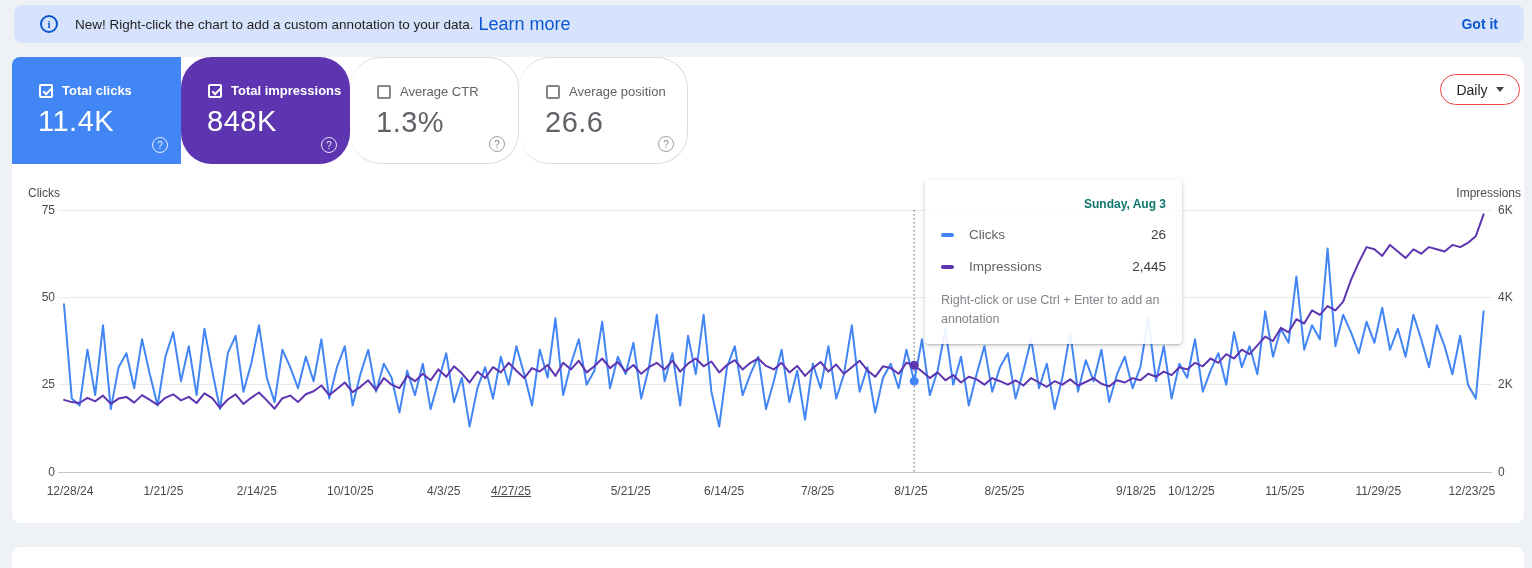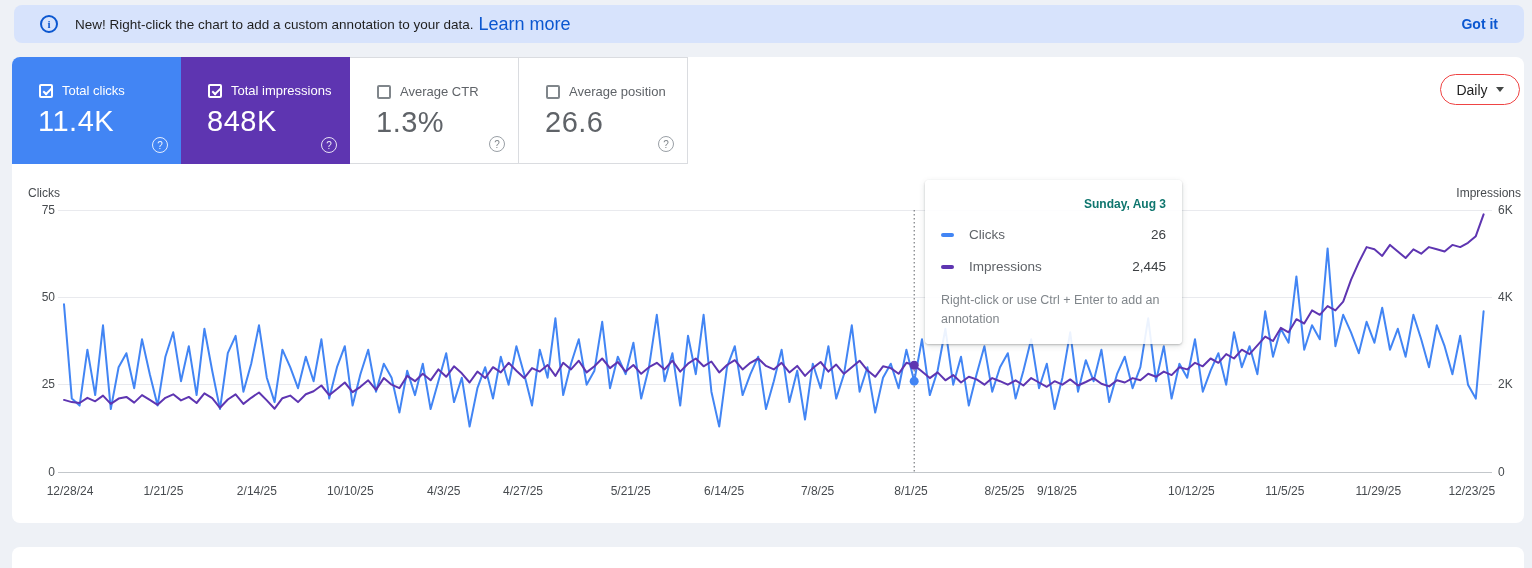--- a/index.html
+++ b/index.html
@@ -16,32 +16,32 @@
   .info-icon::after { content:"i"; }
   .banner-text { font-size:13.5px; color:#1f1f1f; }
   .banner-link { font-size:18px; color:#0b57d0; margin-left:5px; cursor:pointer; }
   .banner-dismiss { margin-left:auto; font-size:14px; font-weight:bold; color:#0b57d0; cursor:pointer; }
 
   
   .main-card { left:12px; top:57px; width:1512px; height:466px; background:#fff; border-radius:8px; }
   .bottom-card { left:12px; top:547px; width:1512px; height:30px; background:#fff; border-radius:8px 8px 0 0; }
 
   
-  .tile { position:absolute; top:0; width:169px; height:107px; cursor:pointer; }
+  .tile { position:absolute; top:0; width:169px; height:107px; cursor:pointer;border-radius:31px; }
   .tile-clicks   { left:0;   background:#4285f4; border-radius:8px 0 0 0; color:#fff; }
   .tile-impr     { left:169px; background:#5e35b1; color:#fff; }
   .tile-ctr      { left:338px; background:#fff; border:1px solid #dadce0; border-left:none; color:#5f6368; }
   .tile-pos      { left:507px; background:#fff; border:1px solid #dadce0; border-left:none; color:#5f6368; }
   .tile-head { position:absolute; left:27px; top:26px; display:flex; align-items:center; }
   .cbx { width:14px; height:14px; border-radius:2px; margin-right:9px; position:relative; flex:0 0 auto; }
   .cbx.on  { border:2px solid #fff; }
   .cbx.off { border:2px solid #80868b; }
   .cbx.on::after { content:""; position:absolute; left:2px; top:2px; width:7px; height:3px;
                    border-left:2px solid #fff; border-bottom:2px solid #fff; transform:rotate(-45deg); }
-  .tile-label { font-size:13px; font-weight:normal; white-space:nowrap; }
+  .tile-label { font-size:13px; font-weight:bold; white-space:nowrap; }
   .tile-ctr .tile-label, .tile-pos .tile-label { font-weight:normal; color:#5f6368; }
   .tile-value { position:absolute; left:26px; top:48px; font-size:29px; letter-spacing:.5px; }
   .help-icon { position:absolute; right:13px; bottom:11px; width:16px; height:16px; border-radius:50%;
                display:flex; align-items:center; justify-content:center; font-size:10px; cursor:pointer; }
   .help-icon::after { content:"?"; }
   .help-light { border:1.5px solid rgba(255,255,255,.85); color:rgba(255,255,255,.9); }
   .help-gray  { border:1.5px solid #9aa0a6; color:#80868b; }
 
   
   .daily { left:1440px; top:74px; width:80px; height:31px; border:1px solid #ef4444; border-radius:16px;
@@ -141,27 +141,27 @@
 <div class="gridline" style="top:297px;"></div>
 <div class="gridline" style="top:384px;"></div>
 <div class="axisline" style="top:472px;"></div>
 
 <div class="xlabels">
     <span style="left: 70px;">12/28/24</span>
     <span style="left: 163.45px;">1/21/25</span>
     <span style="left: 256.9px;">2/14/25</span>
     <span style="left: 350.35px;">10/10/25</span>
     <span style="left: 443.8px;">4/3/25</span>
-    <span style="left: 523px;">4/27/25</span>
+    <span style="left: 511px; text-decoration: underline;">4/27/25</span>
     <span style="left: 630.7px;">5/21/25</span>
     <span style="left: 724.15px;">6/14/25</span>
     <span style="left: 817.6px;">7/8/25</span>
     <span style="left: 911.05px;">8/1/25</span>
     <span style="left: 1004.5px;">8/25/25</span>
-    <span style="left: 1057px;">9/18/25</span>
+    <span style="left: 1136px;">9/18/25</span>
     <span style="left: 1191.4px;">10/12/25</span>
     <span style="left: 1284.85px;">11/5/25</span>
     <span style="left: 1378.3px;">11/29/25</span>
     <span style="left: 1471.75px;">12/23/25</span>
   </div>
 
 <svg class="abs chart-svg" width="1434" height="262">
     <line x1="856.1999999999999" y1="0" x2="856.1999999999999" y2="262" stroke="#5f6368" stroke-width="1" stroke-dasharray="1.5,2.5"></line>
     <polyline points="6.0,94.3 13.8,188.6 21.6,195.6 29.4,139.7 37.2,185.1 45.0,115.3 52.8,199.1 60.6,157.2 68.4,143.2 76.2,178.2 84.0,129.3 91.8,164.2 99.6,195.6 107.4,146.7 115.2,122.3 123.0,171.2 130.8,136.2 138.6,185.1 146.4,118.8 154.2,160.7 162.0,199.1 169.8,143.2 177.6,125.8 185.4,181.7 193.2,153.7 201.0,115.3 208.8,167.7 216.6,192.1 224.4,139.7 232.2,157.2 240.0,178.2 247.8,146.7 255.6,171.2 263.4,129.3 271.2,188.6 279.0,157.2 286.8,136.2 294.6,195.6 302.4,164.2 310.2,139.7 318.0,181.7 325.8,153.7 333.6,167.7 341.4,202.6 349.2,160.7 357.0,185.1 364.8,153.7 372.6,199.1 380.4,171.2 388.2,143.2 396.0,192.1 403.8,167.7 411.6,216.6 419.4,178.2 427.2,157.2 435.0,188.6 442.8,146.7 450.6,174.7 458.4,136.2 466.2,164.2 474.0,195.6 481.8,139.7 489.6,167.7 497.4,108.3 505.2,185.1 513.0,153.7 520.8,129.3 528.6,174.7 536.4,160.7 544.2,111.8 552.0,178.2 559.8,146.7 567.6,164.2 575.4,132.7 583.2,188.6 591.0,157.2 598.8,104.8 606.6,171.2 614.4,143.2 622.2,195.6 630.0,125.8 637.8,164.2 645.6,104.8 653.4,181.7 661.2,216.6 669.0,157.2 676.8,136.2 684.6,185.1 692.4,164.2 700.2,146.7 708.0,199.1 715.8,171.2 723.6,139.7 731.4,192.1 739.2,160.7 747.0,209.6 754.8,153.7 762.6,178.2 770.4,136.2 778.2,188.6 786.0,164.2 793.8,115.3 801.6,181.7 809.4,157.2 817.2,202.6 825.0,167.7 832.8,153.7 840.6,178.2 848.4,139.7 856.2,171.2 864.0,129.3 871.8,185.1 879.6,160.7 887.4,118.8 895.2,174.7 903.0,146.7 910.8,195.6 918.6,164.2 926.4,136.2 934.2,181.7 942.0,157.2 949.8,143.2 957.6,188.6 965.4,160.7 973.2,129.3 981.0,178.2 988.8,153.7 996.6,199.1 1004.4,167.7 1012.2,122.3 1020.0,181.7 1027.8,150.2 1035.6,171.2 1043.4,139.7 1051.2,192.1 1059.0,164.2 1066.8,146.7 1074.6,178.2 1082.4,157.2 1090.2,108.3 1098.0,171.2 1105.8,136.2 1113.6,188.6 1121.4,153.7 1129.2,167.7 1137.0,129.3 1144.8,181.7 1152.6,160.7 1160.4,143.2 1168.2,174.7 1176.0,122.3 1183.8,157.2 1191.6,136.2 1199.4,164.2 1207.2,101.3 1215.0,146.7 1222.8,118.8 1230.6,132.7 1238.4,66.4 1246.2,139.7 1254.0,115.3 1261.8,129.3 1269.6,38.4 1277.4,136.2 1285.2,104.8 1293.0,122.3 1300.8,143.2 1308.6,111.8 1316.4,132.7 1324.2,97.8 1332.0,139.7 1339.8,118.8 1347.6,146.7 1355.4,104.8 1363.2,129.3 1371.0,157.2 1378.8,115.3 1386.6,136.2 1394.4,164.2 1402.2,125.8 1410.0,174.7 1417.8,188.6 1425.6,101.3" fill="none" stroke="#4285f4" stroke-width="2" stroke-linejoin="round" stroke-linecap="round"></polyline>
     <polyline points="6.0,189.9 13.8,192.1 21.6,193.0 29.4,187.8 37.2,191.3 45.0,185.6 52.8,193.9 60.6,188.6 68.4,186.9 76.2,192.6 84.0,185.1 91.8,189.9 99.6,194.8 107.4,187.8 115.2,184.3 123.0,190.4 130.8,186.9 138.6,193.0 146.4,183.4 154.2,188.2 162.0,197.8 169.8,189.5 177.6,184.3 185.4,193.9 193.2,187.8 201.0,182.5 208.8,190.4 216.6,198.7 224.4,188.2 232.2,185.6 240.0,192.1 247.8,184.3 255.6,181.2 263.4,175.5 271.2,185.1 279.0,179.0 286.8,172.5 294.6,182.1 302.4,176.8 310.2,170.3 318.0,179.9 325.8,168.1 333.6,174.7 341.4,178.2 349.2,165.9 357.0,171.2 364.8,163.8 372.6,170.3 380.4,159.4 388.2,166.8 396.0,156.3 403.8,163.3 411.6,172.5 419.4,161.6 427.2,168.1 435.0,157.2 442.8,162.4 450.6,152.8 458.4,160.7 466.2,168.1 474.0,158.1 481.8,161.6 489.6,155.0 497.4,165.9 505.2,152.8 513.0,159.4 520.8,150.7 528.6,162.4 536.4,156.3 544.2,148.5 552.0,158.1 559.8,152.0 567.6,161.6 575.4,155.0 583.2,163.8 591.0,157.2 598.8,152.8 606.6,159.4 614.4,150.7 622.2,161.6 630.0,153.7 637.8,148.5 645.6,156.3 653.4,151.5 661.2,162.4 669.0,155.0 676.8,150.2 684.6,159.4 692.4,152.8 700.2,148.5 708.0,155.9 715.8,159.4 723.6,152.8 731.4,162.4 739.2,155.9 747.0,165.9 754.8,158.1 762.6,152.0 770.4,161.6 778.2,154.6 786.0,163.8 793.8,157.2 801.6,150.7 809.4,160.3 817.2,166.8 825.0,156.3 832.8,158.1 840.6,163.8 848.4,152.8 856.2,155.2 864.0,161.6 871.8,168.1 879.6,162.4 887.4,170.3 895.2,165.1 903.0,172.5 910.8,166.8 918.6,169.4 926.4,174.7 934.2,168.1 942.0,171.2 949.8,174.7 957.6,170.3 965.4,175.5 973.2,168.1 981.0,172.5 988.8,176.8 996.6,171.2 1004.4,174.7 1012.2,169.4 1020.0,175.5 1027.8,172.0 1035.6,168.1 1043.4,173.8 1051.2,176.4 1059.0,170.3 1066.8,172.5 1074.6,168.1 1082.4,170.3 1090.2,163.8 1098.0,166.8 1105.8,161.6 1113.6,165.1 1121.4,157.2 1129.2,159.4 1137.0,152.8 1144.8,156.3 1152.6,148.5 1160.4,152.8 1168.2,144.1 1176.0,148.5 1183.8,139.7 1191.6,144.1 1199.4,135.4 1207.2,126.6 1215.0,131.0 1222.8,117.9 1230.6,122.3 1238.4,109.2 1246.2,113.5 1254.0,100.4 1261.8,104.8 1269.6,96.1 1277.4,100.4 1285.2,91.7 1293.0,69.9 1300.8,52.4 1308.6,37.1 1316.4,39.3 1324.2,45.9 1332.0,34.9 1339.8,41.5 1347.6,48.0 1355.4,39.3 1363.2,43.7 1371.0,37.1 1378.8,39.3 1386.6,41.5 1394.4,34.9 1402.2,37.1 1410.0,32.8 1417.8,26.2 1425.6,4.4" fill="none" stroke="#5e35b1" stroke-width="2" stroke-linejoin="round" stroke-linecap="round"></polyline>

